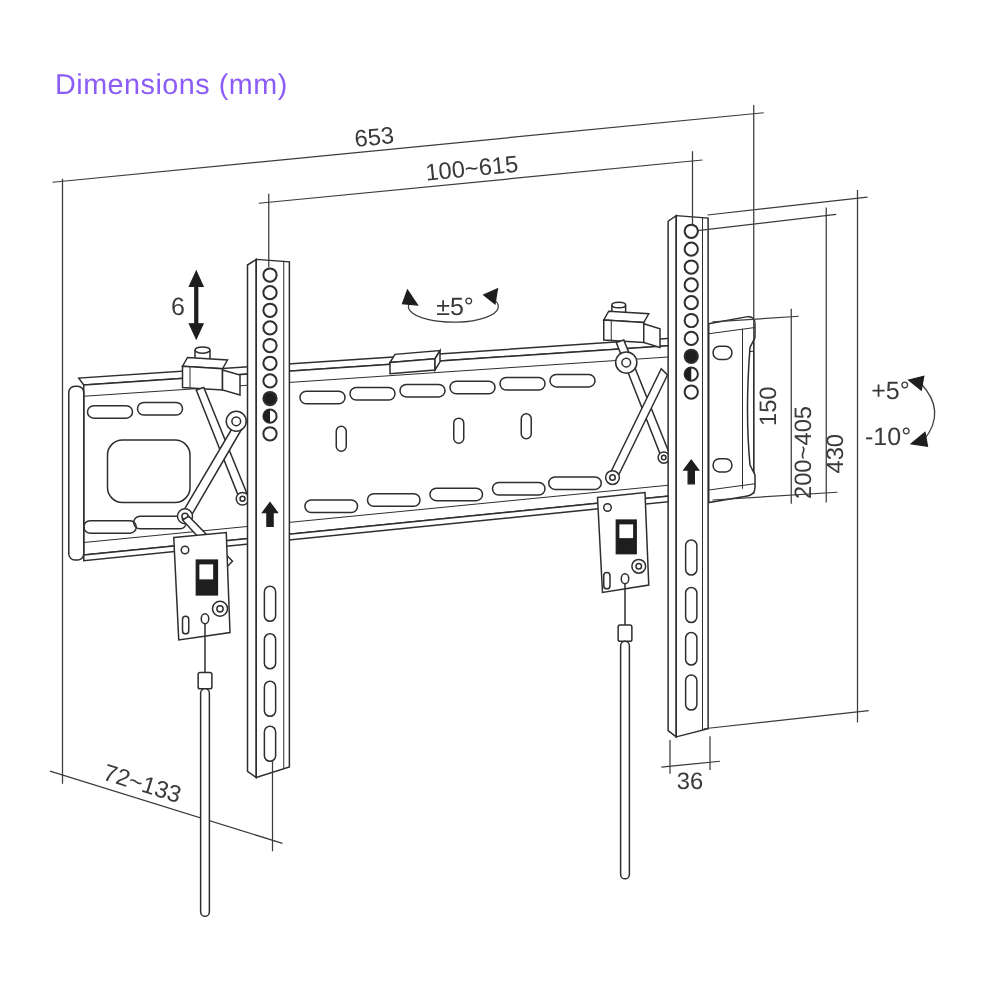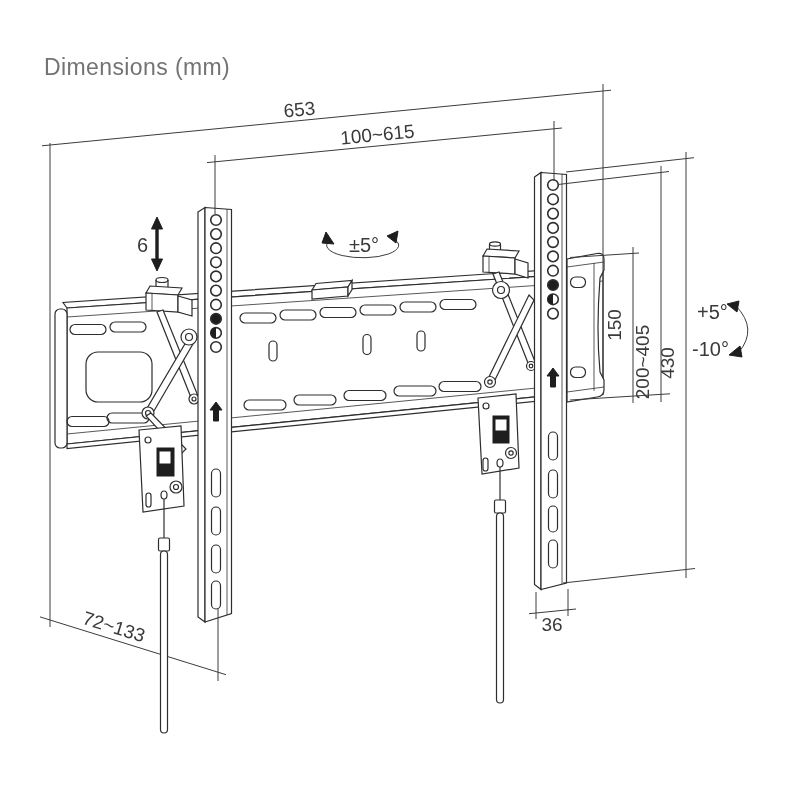--- a/index.html
+++ b/index.html
@@ -1,19 +1,19 @@
 <!DOCTYPE html>
 <html><head>
 <meta charset="utf-8">
 <style>
   html,body{margin:0;padding:0;background:#fff;}
   .stage{position:relative;width:800px;height:800px;background:#fff;overflow:hidden;
          font-family:"Liberation Sans","DejaVu Sans",sans-serif;}
   .title{position:absolute;left:44px;top:54px;font-size:23px;letter-spacing:.4px;
-         color:#737373;font-weight:500;}
+         color:#8b5cf6;font-weight:500;}
   svg text{font-family:"Liberation Sans","DejaVu Sans",sans-serif;fill:#3a3a3a;}
   .dimtxt{font-size:19px;}
   .angtxt{font-size:20px;}
   .ln{stroke:#3c3c3c;stroke-width:1;fill:none;}
   .draw{stroke:#2e2e2e;stroke-width:1.2;fill:none;}
   .drawf{stroke:#2e2e2e;stroke-width:1.2;fill:#ffffff;}
   .thin{stroke:#2e2e2e;stroke-width:.8;fill:none;}
   .dark{fill:#1e1e1e;stroke:#1e1e1e;}
 </style>
 </head>

